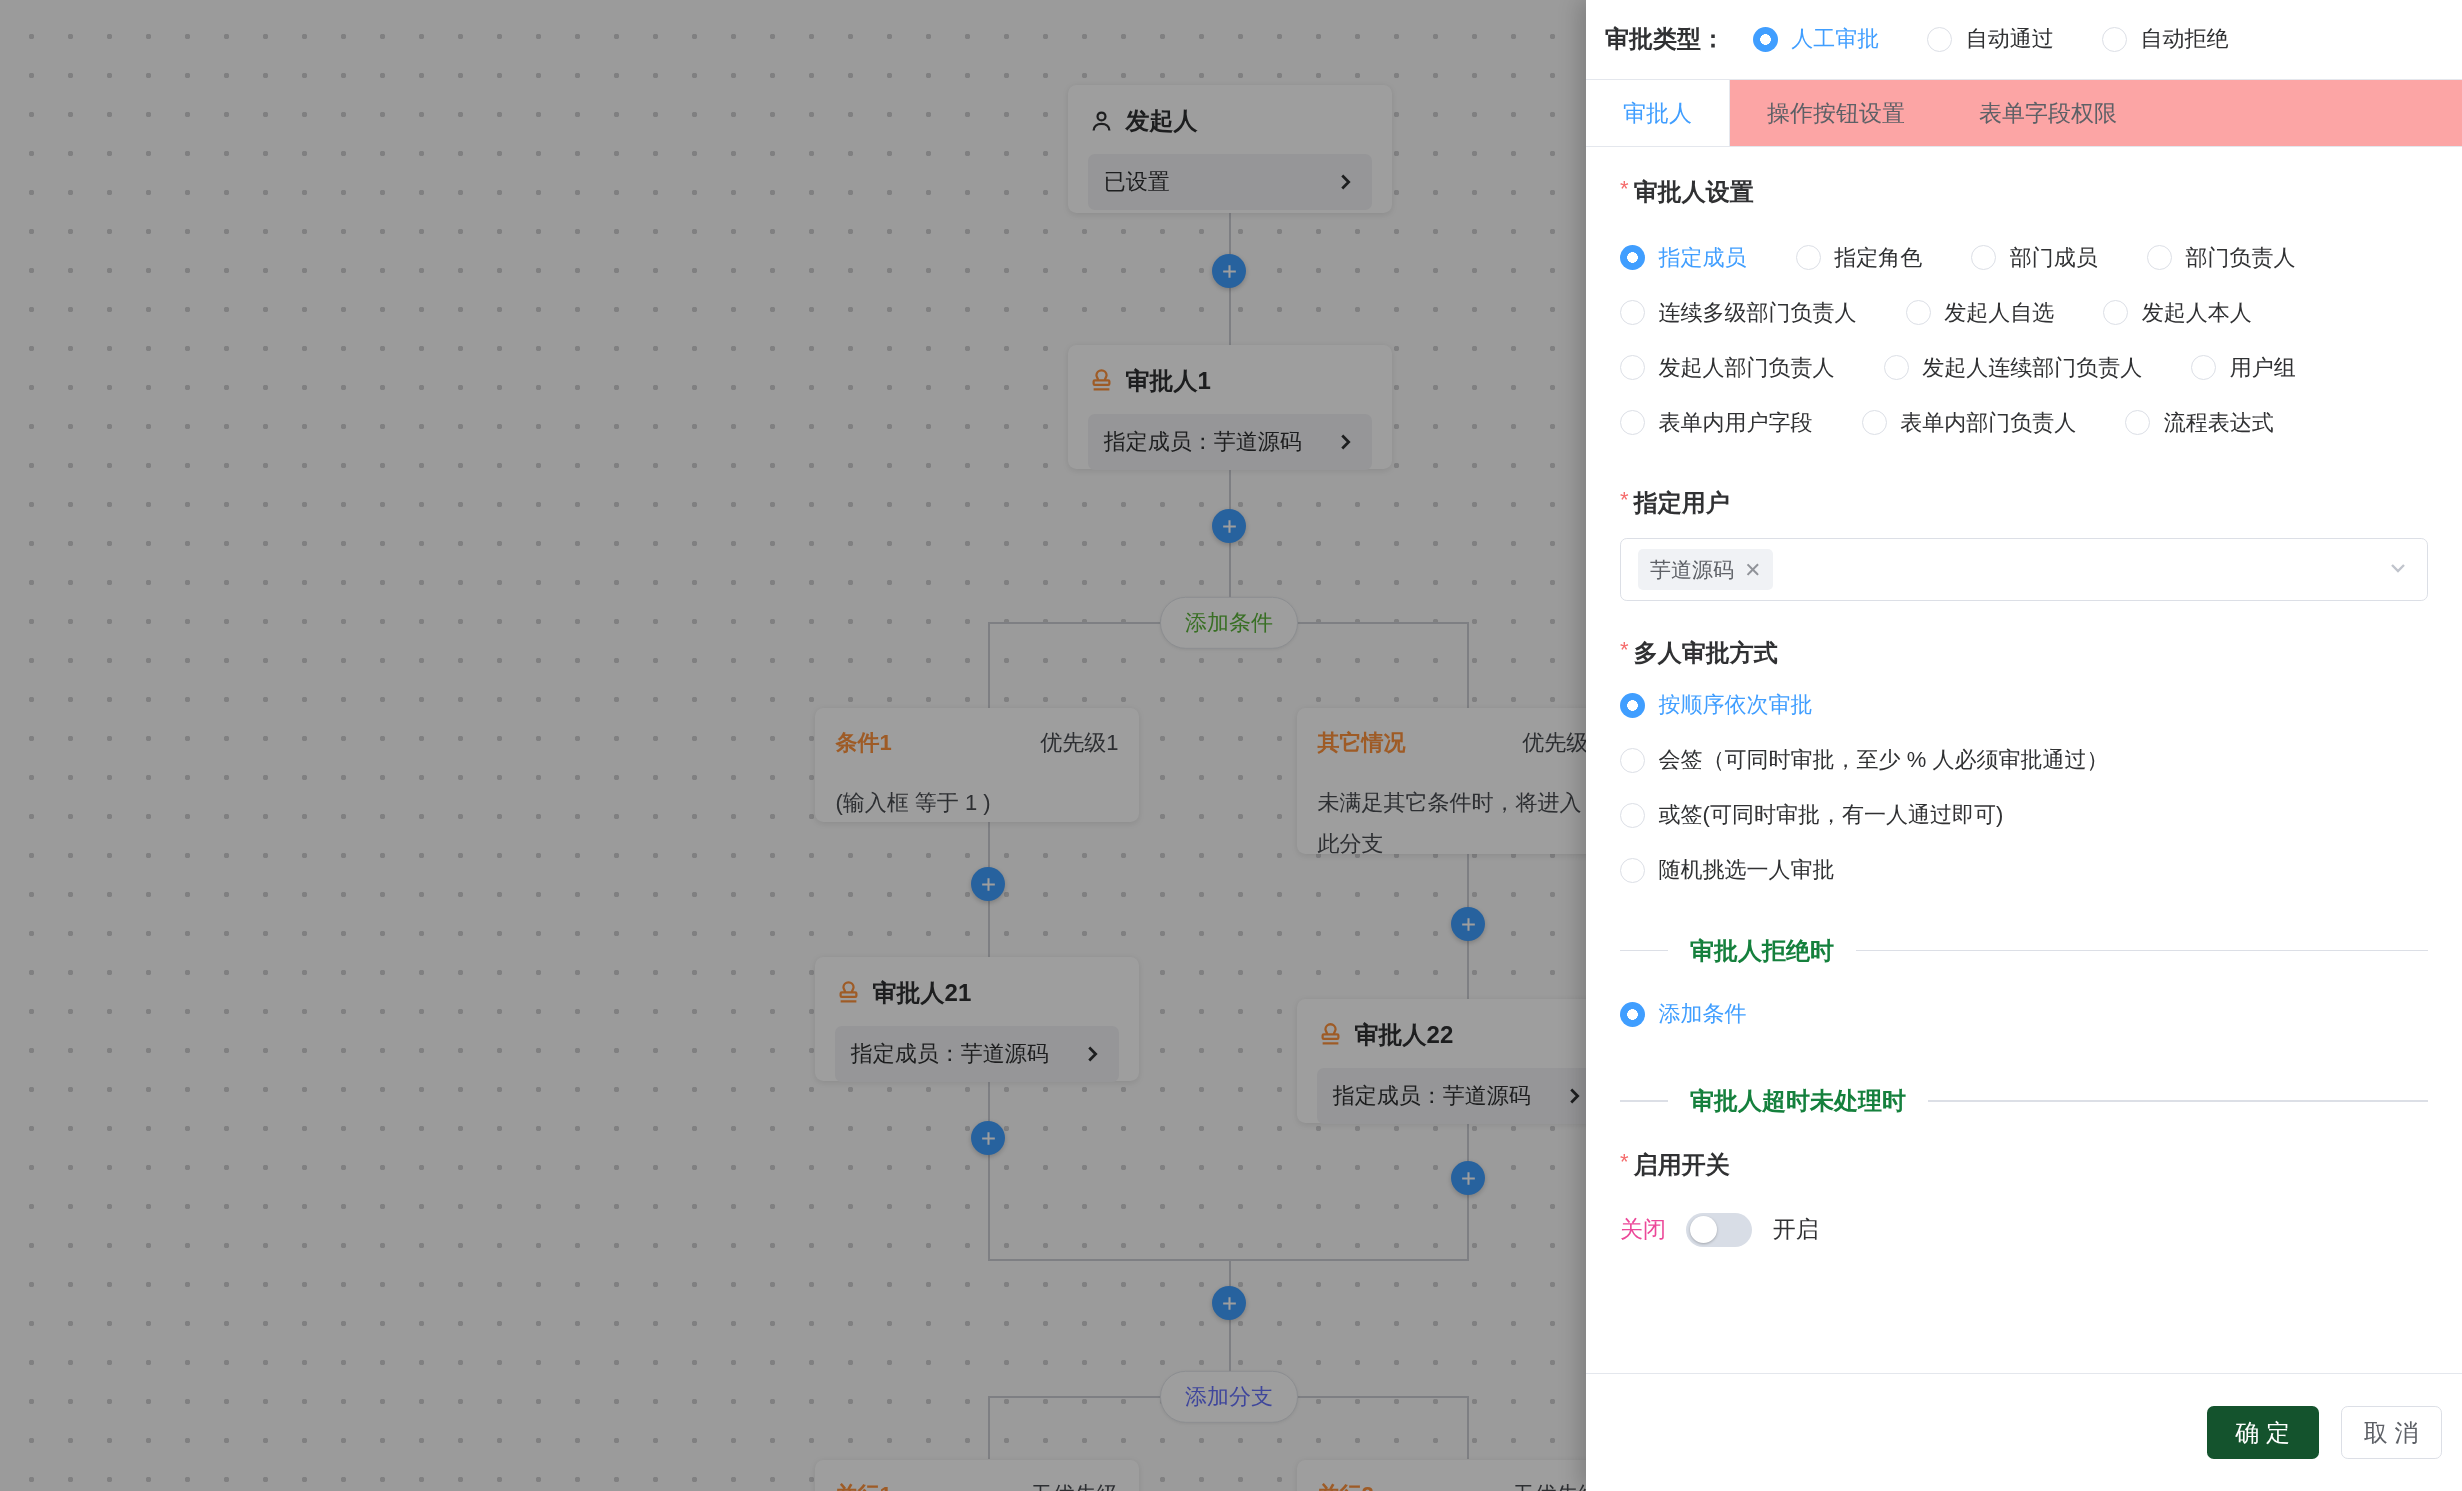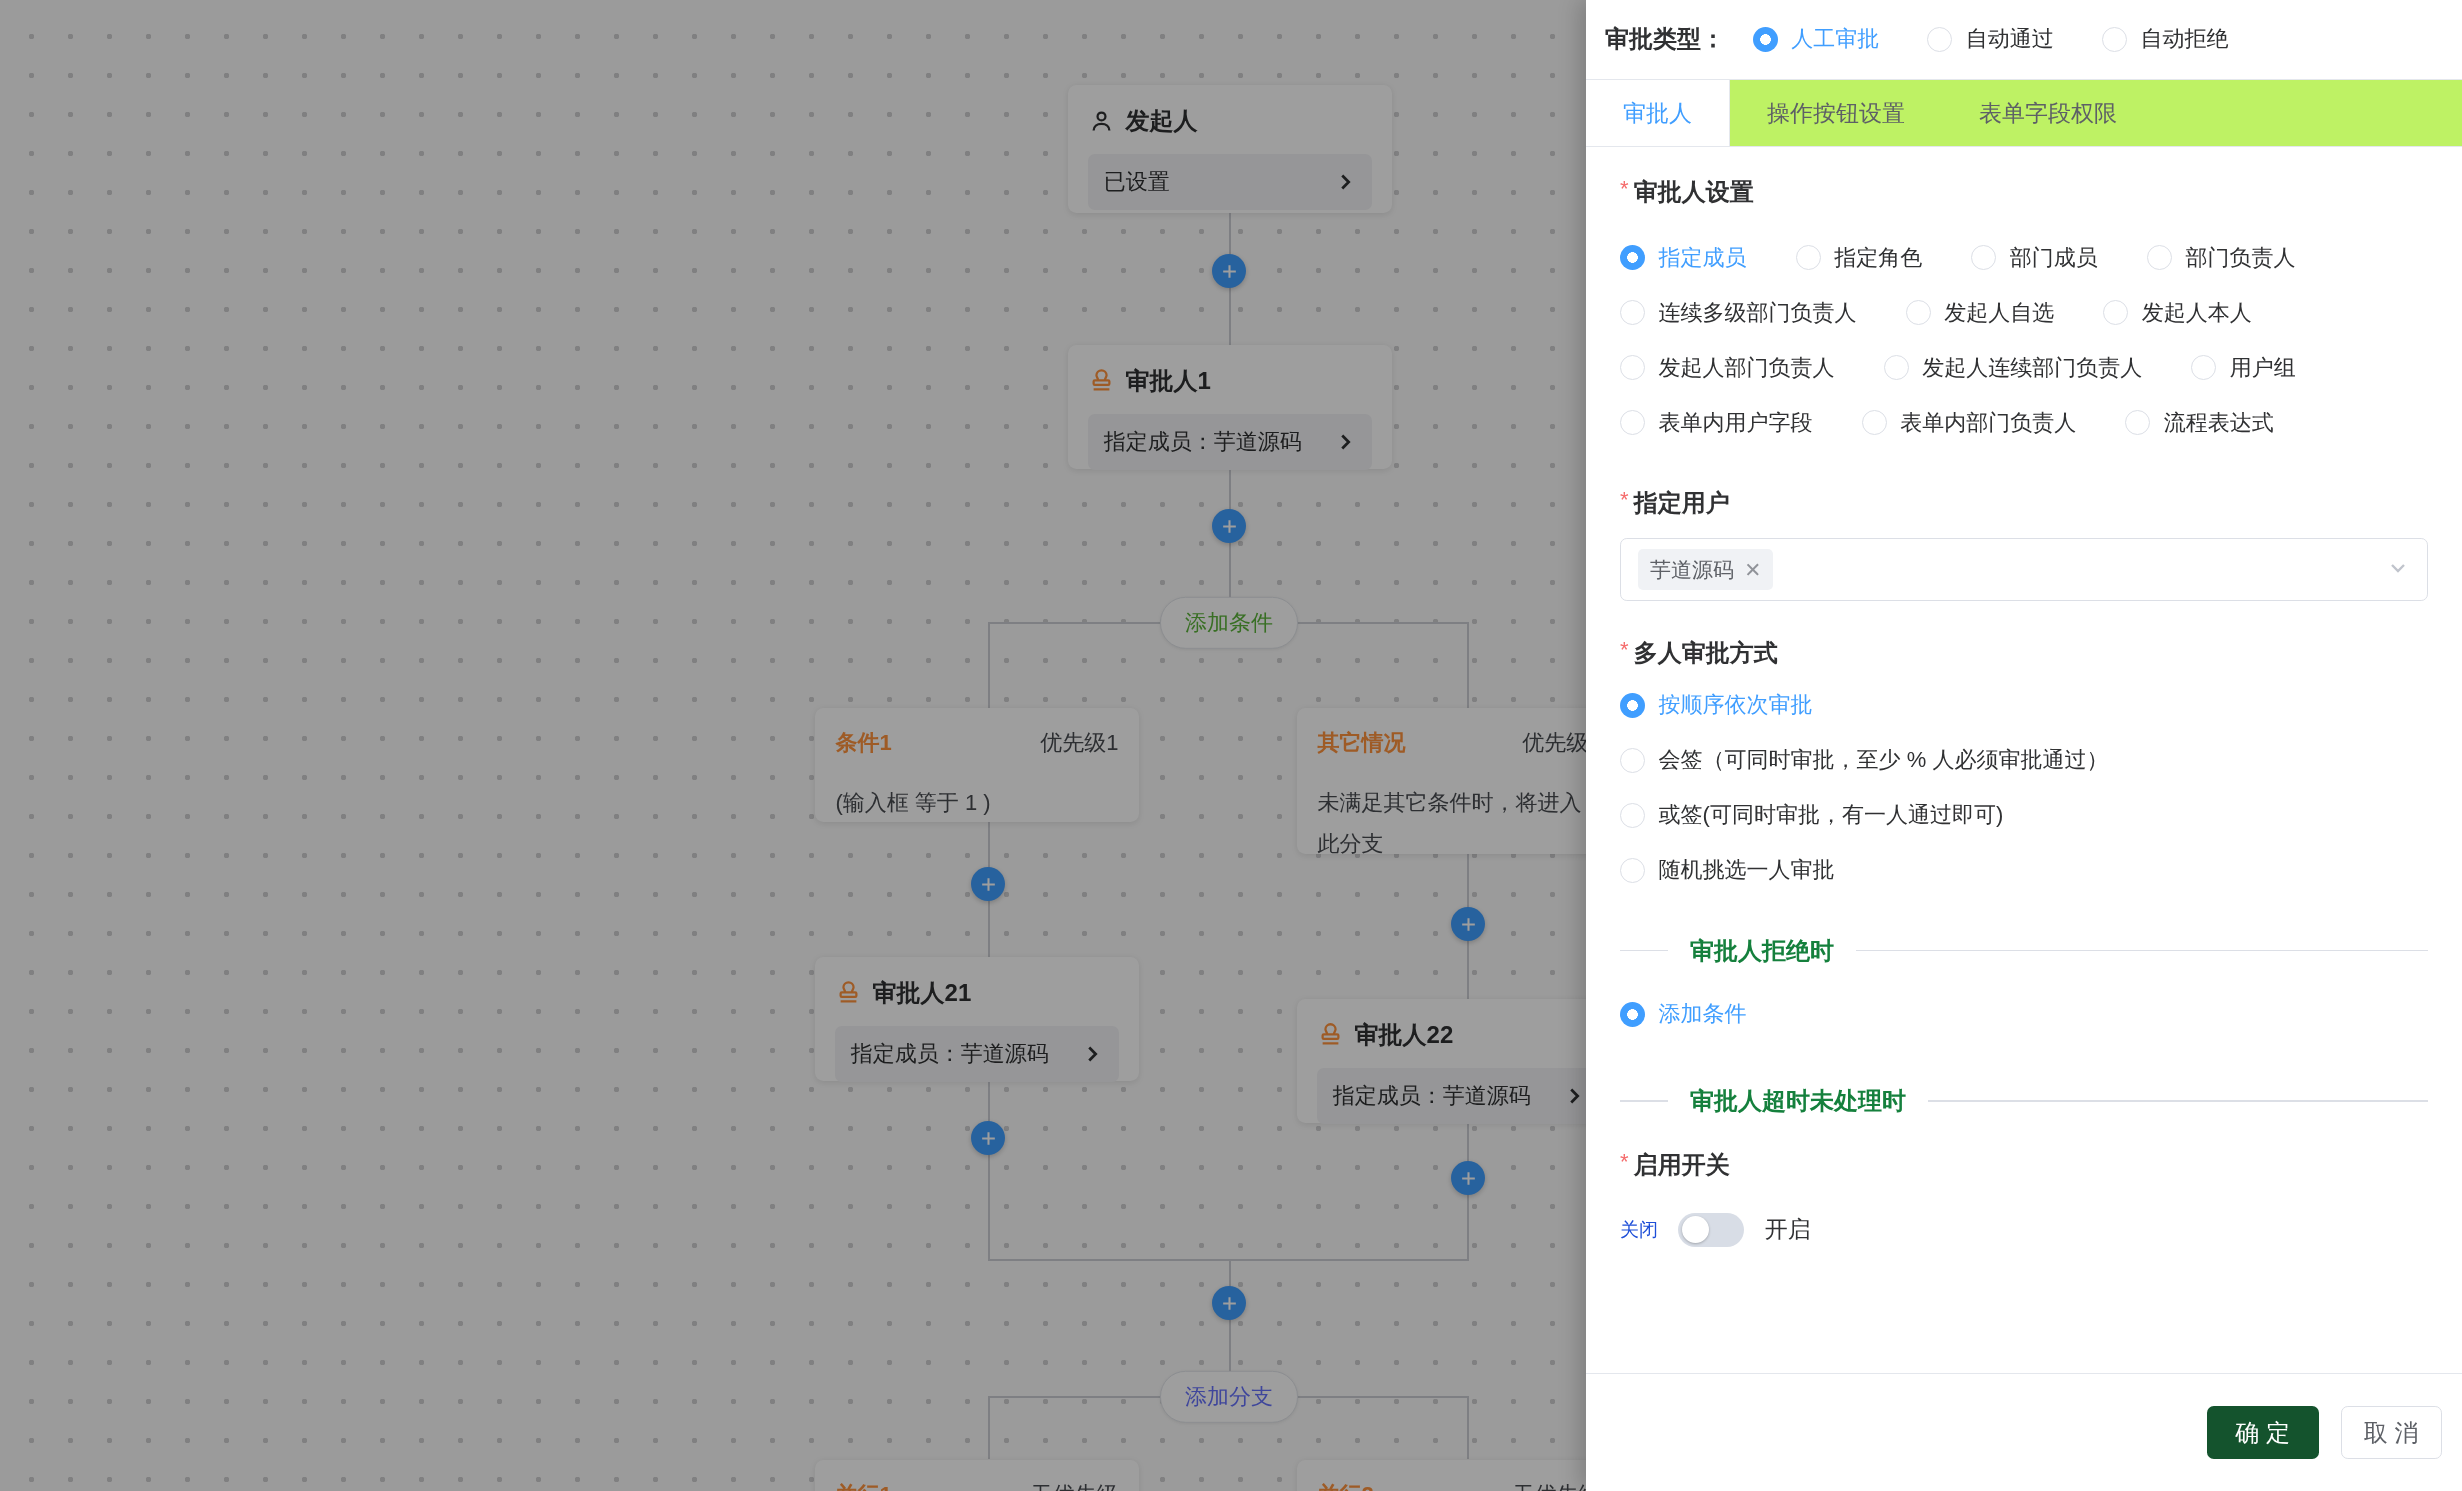--- a/index.html
+++ b/index.html
@@ -41,42 +41,42 @@
   
   #panel { position:absolute; left:1586px; top:0; width:876px; height:1491px; background:#fff;
            box-shadow:-6.8px 0 20.4px rgba(0,0,0,.18); z-index:60; }
   .panel-head { display:flex; align-items:center; gap:48px; padding:13.6px 0 0 19px; height:65px; font-size:24px; }
   .panel-head .lbl { font-weight:bold; color:#303133; }
   .radio { display:flex; align-items:center; gap:13.6px; font-size:22px; color:#303133; cursor:pointer; }
   .radio .dot { width:25px; height:25px; border-radius:50%; border:1.7px solid #dcdfe6; background:#fff; flex:none; }
   .radio.checked .dot { border:none; background:#409eff;
         background-image:radial-gradient(circle at 50% 50%, #fff 0 5.1px, #409eff 5.5px); }
   .radio.checked .rlabel { color:#409eff; }
-  .tabs { position:absolute; left:0; top:79px; width:100%; height:68px; background:#bef264;
+  .tabs { position:absolute; left:0; top:79px; width:100%; height:68px; background:#fca5a5;
           border-top:1.7px solid #e4e7ed; border-bottom:1.7px solid #e4e7ed; display:flex; align-items:stretch; }
   .tab { display:flex; align-items:center; padding:0 37px; font-size:23px; color:#5d6066; }
   .tab.active { background:#fff; color:#409eff; border-right:1.7px solid #e4e7ed; }
   .panel-body { position:absolute; left:0; top:149px; width:100%; height:1174px; overflow:hidden; padding:0 34px; }
   .req { color:#f56c6c; font-size:22px; vertical-align:top; margin-right:5.1px; }
   .sec-label { font-size:24px; font-weight:bold; color:#303133; }
   .radio-row { display:flex; align-items:center; gap:49px; height:55px; }
   .radio-col .radio { height:55px; }
   .select-box { margin-top:19px; height:63px; border:1.7px solid #dcdfe6; border-radius:6.8px;
                 display:flex; align-items:center; padding:0 17px; }
   .tag { background:#f0f2f5; border-radius:5.1px; padding:6.8px 12px; font-size:21px; color:#5d6066;
          display:flex; align-items:center; gap:10.2px; }
   .tag .x { color:#909399; font-size:20.4px; cursor:pointer; }
   .select-box .arrow { margin-left:auto; }
   .select-box .arrow svg { width:24px; height:24px; stroke:#c0c4cc; stroke-width:2.4; }
   .divider { display:flex; align-items:center; gap:22px; }
   .divider .dl { width:48px; height:1.7px; background:#dcdfe6; flex:none; }
   .divider .dr { flex:1; height:1.7px; background:#dcdfe6; }
   .divider .dt { font-size:24px; font-weight:bold; color:#15803d; white-space:nowrap; }
   .switch-row { display:flex; align-items:center; gap:20.4px; }
-  .switch-row .off { font-size:19px; color:#1d4ed8; }
+  .switch-row .off { font-size:23px; color:#ec4899; }
   .switch-row .on  { font-size:23px; color:#303133; }
   .switch { width:66px; height:34px; border-radius:17px; background:#d8dde6; position:relative; cursor:pointer; }
   .switch .knob { position:absolute; left:3.4px; top:3.4px; width:27px; height:27px; border-radius:50%; background:#fff;
                   box-shadow:0 0.9px 2.6px rgba(0,0,0,.25); }
   .panel-footer { position:absolute; left:0; bottom:0; width:100%; height:118px; border-top:1.7px solid #e4e7ed;
                   display:flex; align-items:center; justify-content:flex-end; gap:22px; padding-right:20.4px; }
   .btn { height:53px; border-radius:6.8px; font-size:24px; display:flex; align-items:center; justify-content:center;
          cursor:pointer; }
   .btn.primary { width:112px; background:#14532d; color:#fff; }
   .btn.plain { width:101px; background:#fff; border:1.7px solid #dcdfe6; color:#5d6066; }

